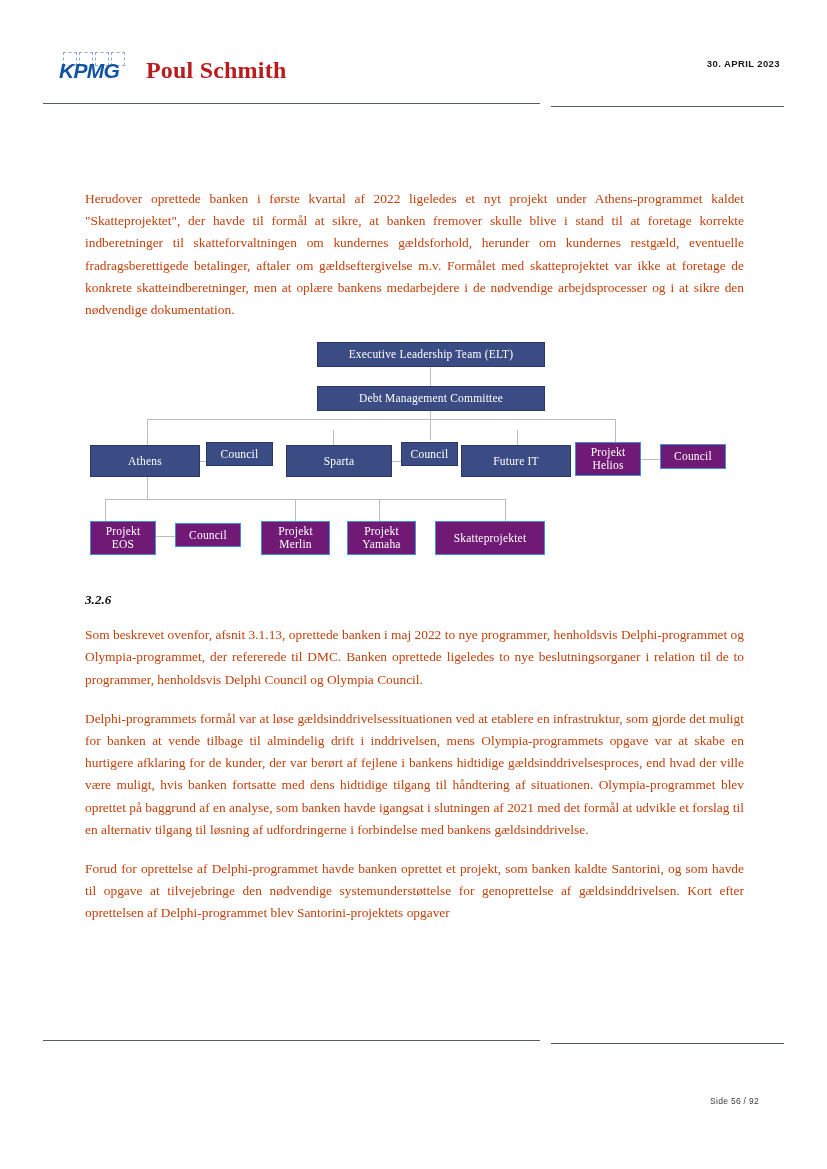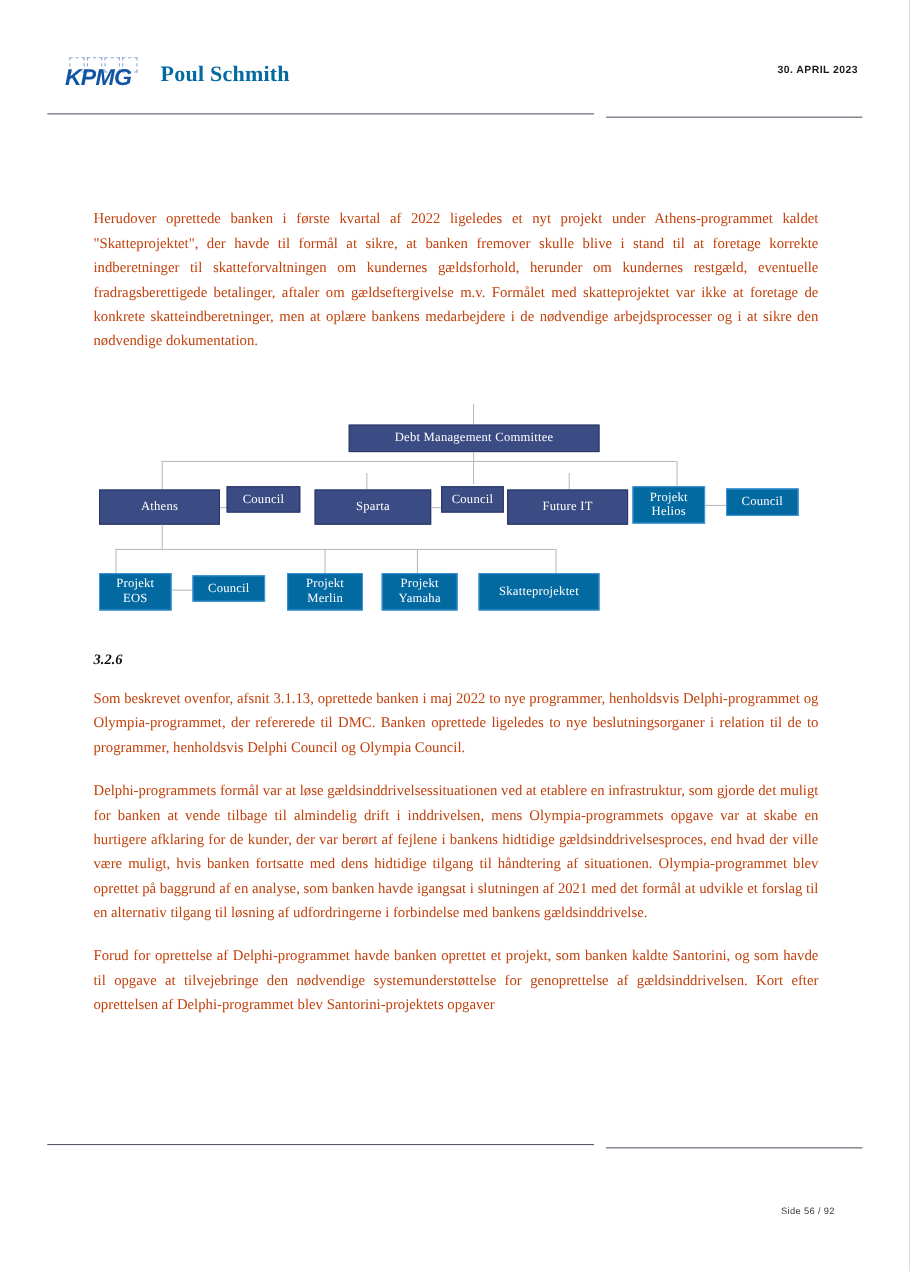--- a/index.html
+++ b/index.html
@@ -59,22 +59,22 @@
     letter-spacing: -0.7px;
     color: #1254a4;
     white-space: nowrap;
   }
   .header-title {
     position: absolute;
     left: 146px;
     top: 57px;
     font-family: "Liberation Serif", serif;
     font-weight: bold;
-    font-size: 20px;
-    color: #0369a1;
+    font-size: 24px;
+    color: #b91c1c;
     letter-spacing: 0.2px;
   }
   .header-date {
     position: absolute;
     right: 58px;
     top: 58px;
     font-family: "Liberation Sans", sans-serif;
     font-weight: bold;
     font-size: 9.5px;
     letter-spacing: 0.4px;
@@ -148,21 +148,21 @@
     font-size: 11.5px;
     line-height: 13px;
     letter-spacing: 0.2px;
     padding: 2px 3px;
   }
   .node.dark {
     background: #3b4b83;
     border: 1px solid #2b3866;
   }
   .node.light {
-    background: #0369a1;
+    background: #701a75;
     border: 1px solid #3d93d8;
   }
   .conn {
     position: absolute;
     background: #b9bcc2;
   }
   .conn.h { height: 1px; }
   .conn.v { width: 1px; }
 
   
@@ -216,20 +216,21 @@
     <div class="rule-right"></div>
   </div>
 
   <div class="content">
 
     <p class="para">Herudover oprettede banken i første kvartal af 2022 ligeledes et nyt projekt under Athens-programmet kaldet "Skatteprojektet", der havde til formål at sikre, at banken fremover skulle blive i stand til at foretage korrekte indberetninger til skatteforvaltningen om kundernes gældsforhold, herunder om kundernes restgæld, eventuelle fradragsberettigede betalinger, aftaler om gældseftergivelse m.v. Formålet med skatteprojektet var ikke at foretage de konkrete skatteindberetninger, men at oplære bankens medarbejdere i de nødvendige arbejdsprocesser og i at sikre den nødvendige dokumentation.</p>
 
 
     <div class="orgchart">
 
+      <div class="node dark" style="left:232px; top:4px; width:228px; height:25px;">Executive Leadership Team (ELT)</div>
 
       <div class="conn v" style="left:345px; top:29px; height:19px;"></div>
 
       <div class="node dark" style="left:232px; top:48px; width:228px; height:25px;">Debt Management Committee</div>
 
       <div class="conn v" style="left:345px; top:73px; height:29px;"></div>
 
       <div class="conn h" style="left:62px; top:81px; width:468px;"></div>
       <div class="conn v" style="left:62px; top:81px; height:26px;"></div>
       <div class="conn v" style="left:248px; top:92px; height:15px;"></div>

